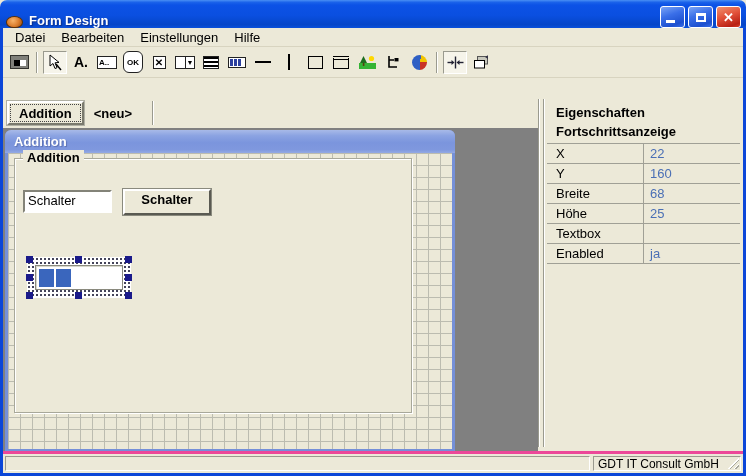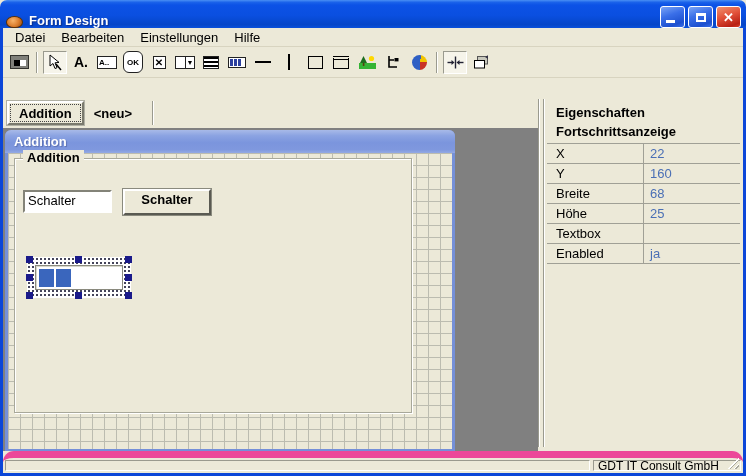--- a/index.html
+++ b/index.html
@@ -126,21 +126,21 @@
   .props { flex:1; padding-top:5px; overflow:hidden; }
   .props-header { font-weight:bold; padding:2px 0 2px 9px; height:19px; }
   .props-table { margin:2px 3px 0 0; border-top:1px solid #a0a096; }
   .prow { display:flex; height:20px; border-bottom:1px solid #a0a096; align-items:center; }
   .plabel { width:96px; flex:0 0 96px; padding-left:9px; }
   .pvalue { flex:1; border-left:1px solid #a0a096; padding-left:6px; color:#4a6fb5; height:100%;
     display:flex; align-items:center; }
 
   
   .statusbar { height:22px; flex:0 0 22px; display:flex; align-items:stretch; padding:2px 2px 2px 2px; gap:3px;
-    border-top:7px solid #ec4899;border-radius:11px; }
+    border-top:3px solid #ec4899; }
   .spanel { border:1px solid; border-color:#9a9a8e #fff #fff #9a9a8e; }
   .spanel.left { flex:0 0 585px; }
   .spanel.right { flex:1; position:relative; font-size:12px; display:flex; align-items:center; padding-left:4px; }
   .grip { position:absolute; right:1px; bottom:1px; width:12px; height:12px;
     background:repeating-linear-gradient(-45deg,transparent 0 2px,#a8a89c 2px 3px,#fff 3px 4px);
     clip-path:polygon(100% 0,100% 100%,0 100%); }
 
   svg { display:block; }
 </style>
 </head>

